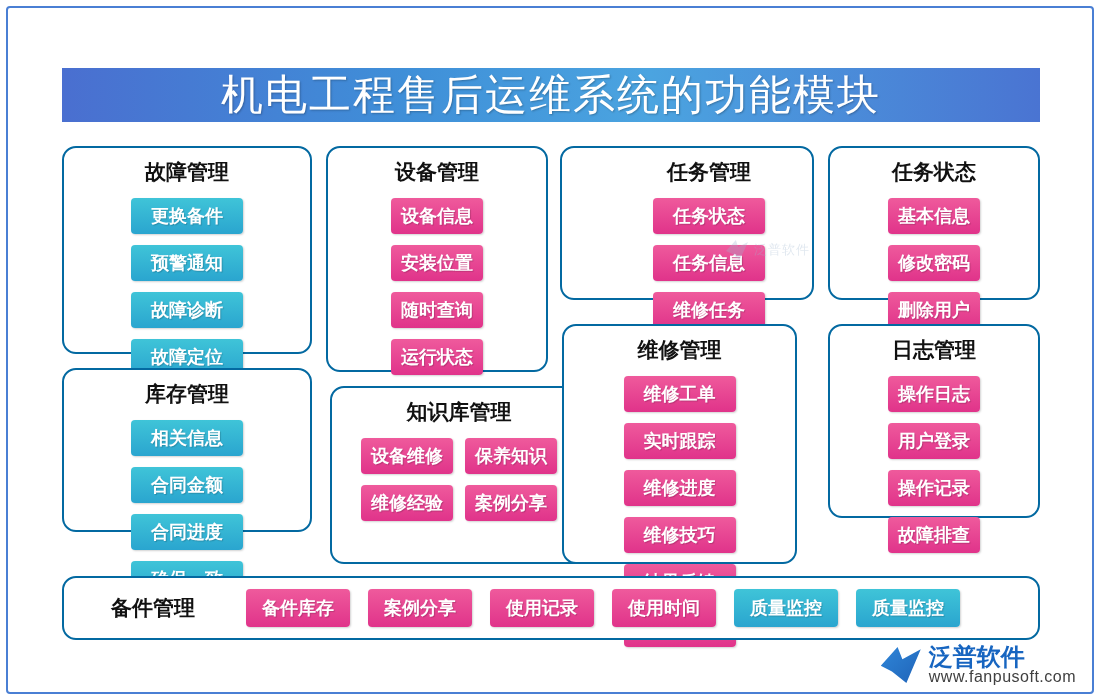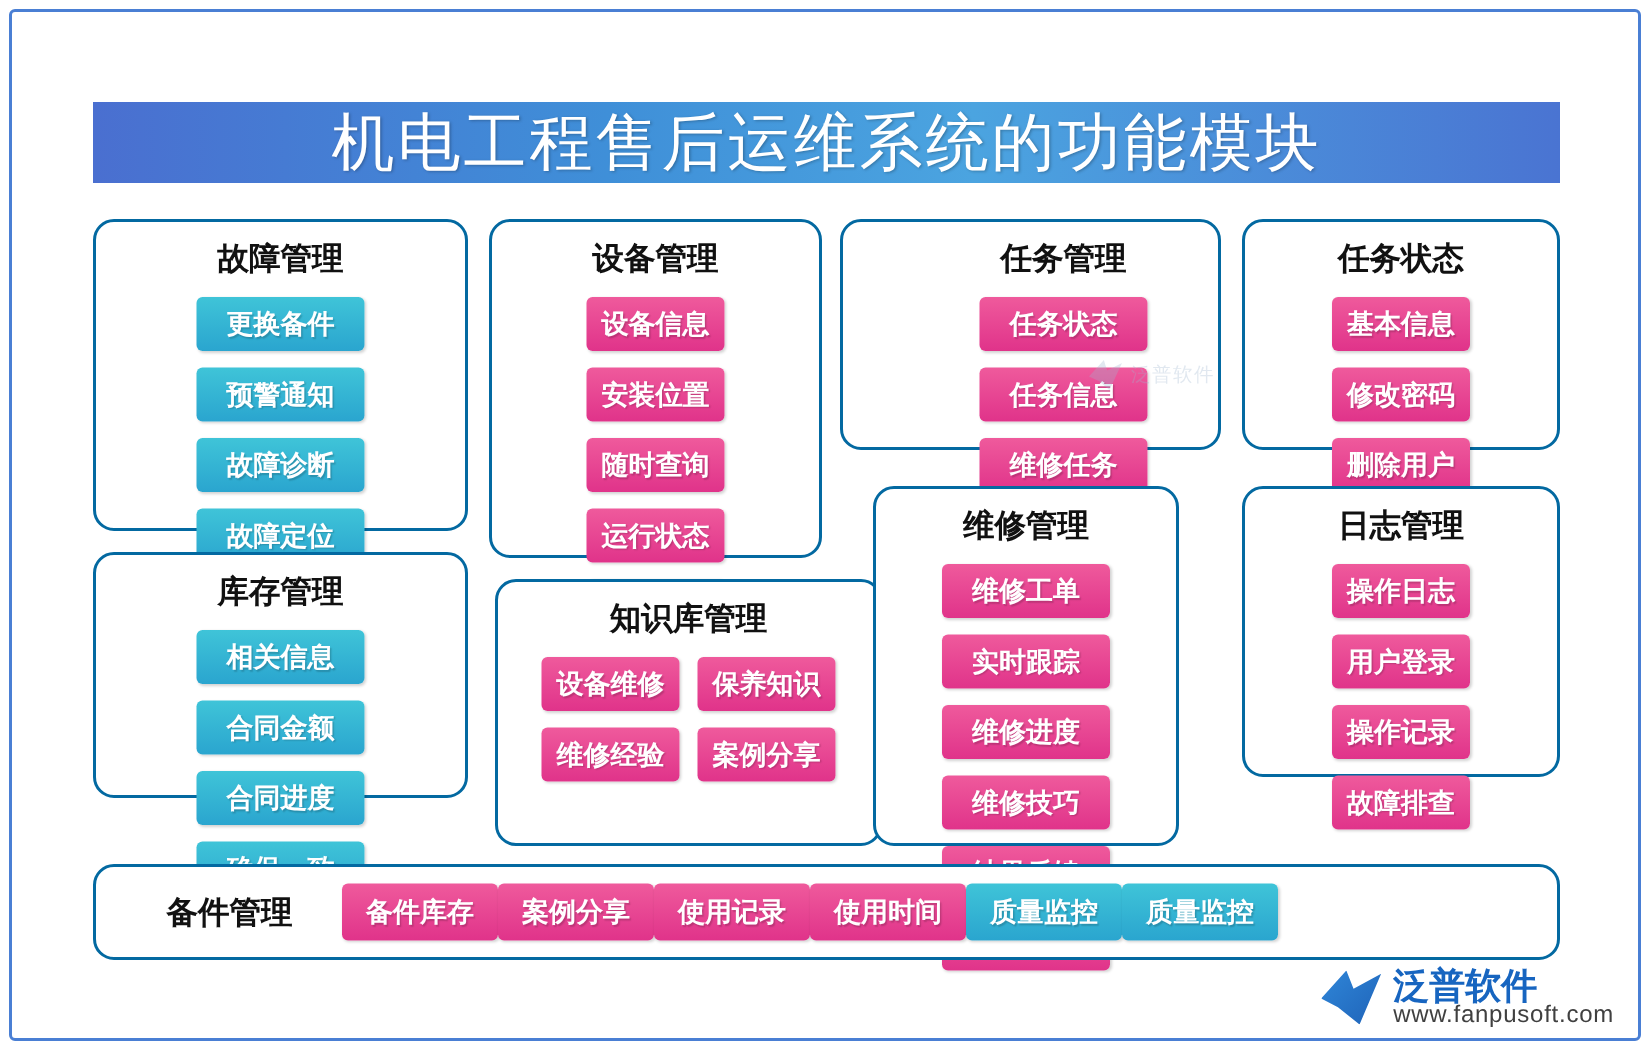--- a/index.html
+++ b/index.html
@@ -82,29 +82,30 @@
     background: linear-gradient(to bottom, #ef5a9c 0%, #e0338a 100%);
   }
   .chip.w2 { min-width: 112px; }
   
   #g-fault   { left: 62px;  top: 146px; width: 250px; height: 208px; }
   #g-device  { left: 326px; top: 146px; width: 222px; height: 226px; }
   #g-task    { left: 560px; top: 146px; width: 254px; height: 154px; padding-left: 44px; }
   #g-user    { left: 828px; top: 146px; width: 212px; height: 154px; }
   #g-stock   { left: 62px;  top: 368px; width: 250px; height: 164px; }
   #g-kb      { left: 330px; top: 386px; width: 258px; height: 178px; }
-  #g-repair  { left: 562px; top: 324px; width: 204px; height: 240px; margin-left: 20px; }
+  #g-repair  { left: 562px; top: 324px; width: 235px; height: 240px; }
   #g-log     { left: 828px; top: 324px; width: 212px; height: 194px; }
   #g-spare   { left: 62px;  top: 576px; width: 978px; height: 64px; }
 
   #g-spare .row {
     display: flex;
     align-items: center;
     height: 100%;
     padding: 0 14px;
+    gap: 18px;
   }
   #g-spare .spare-title {
     font-size: 21px; font-weight: bold; color: #111;
     font-family: "DejaVu Serif", "Liberation Serif", serif;
     min-width: 150px;
     text-align: center;
   }
   #g-spare .chip { height: 38px; padding: 0 16px; }
 
   

